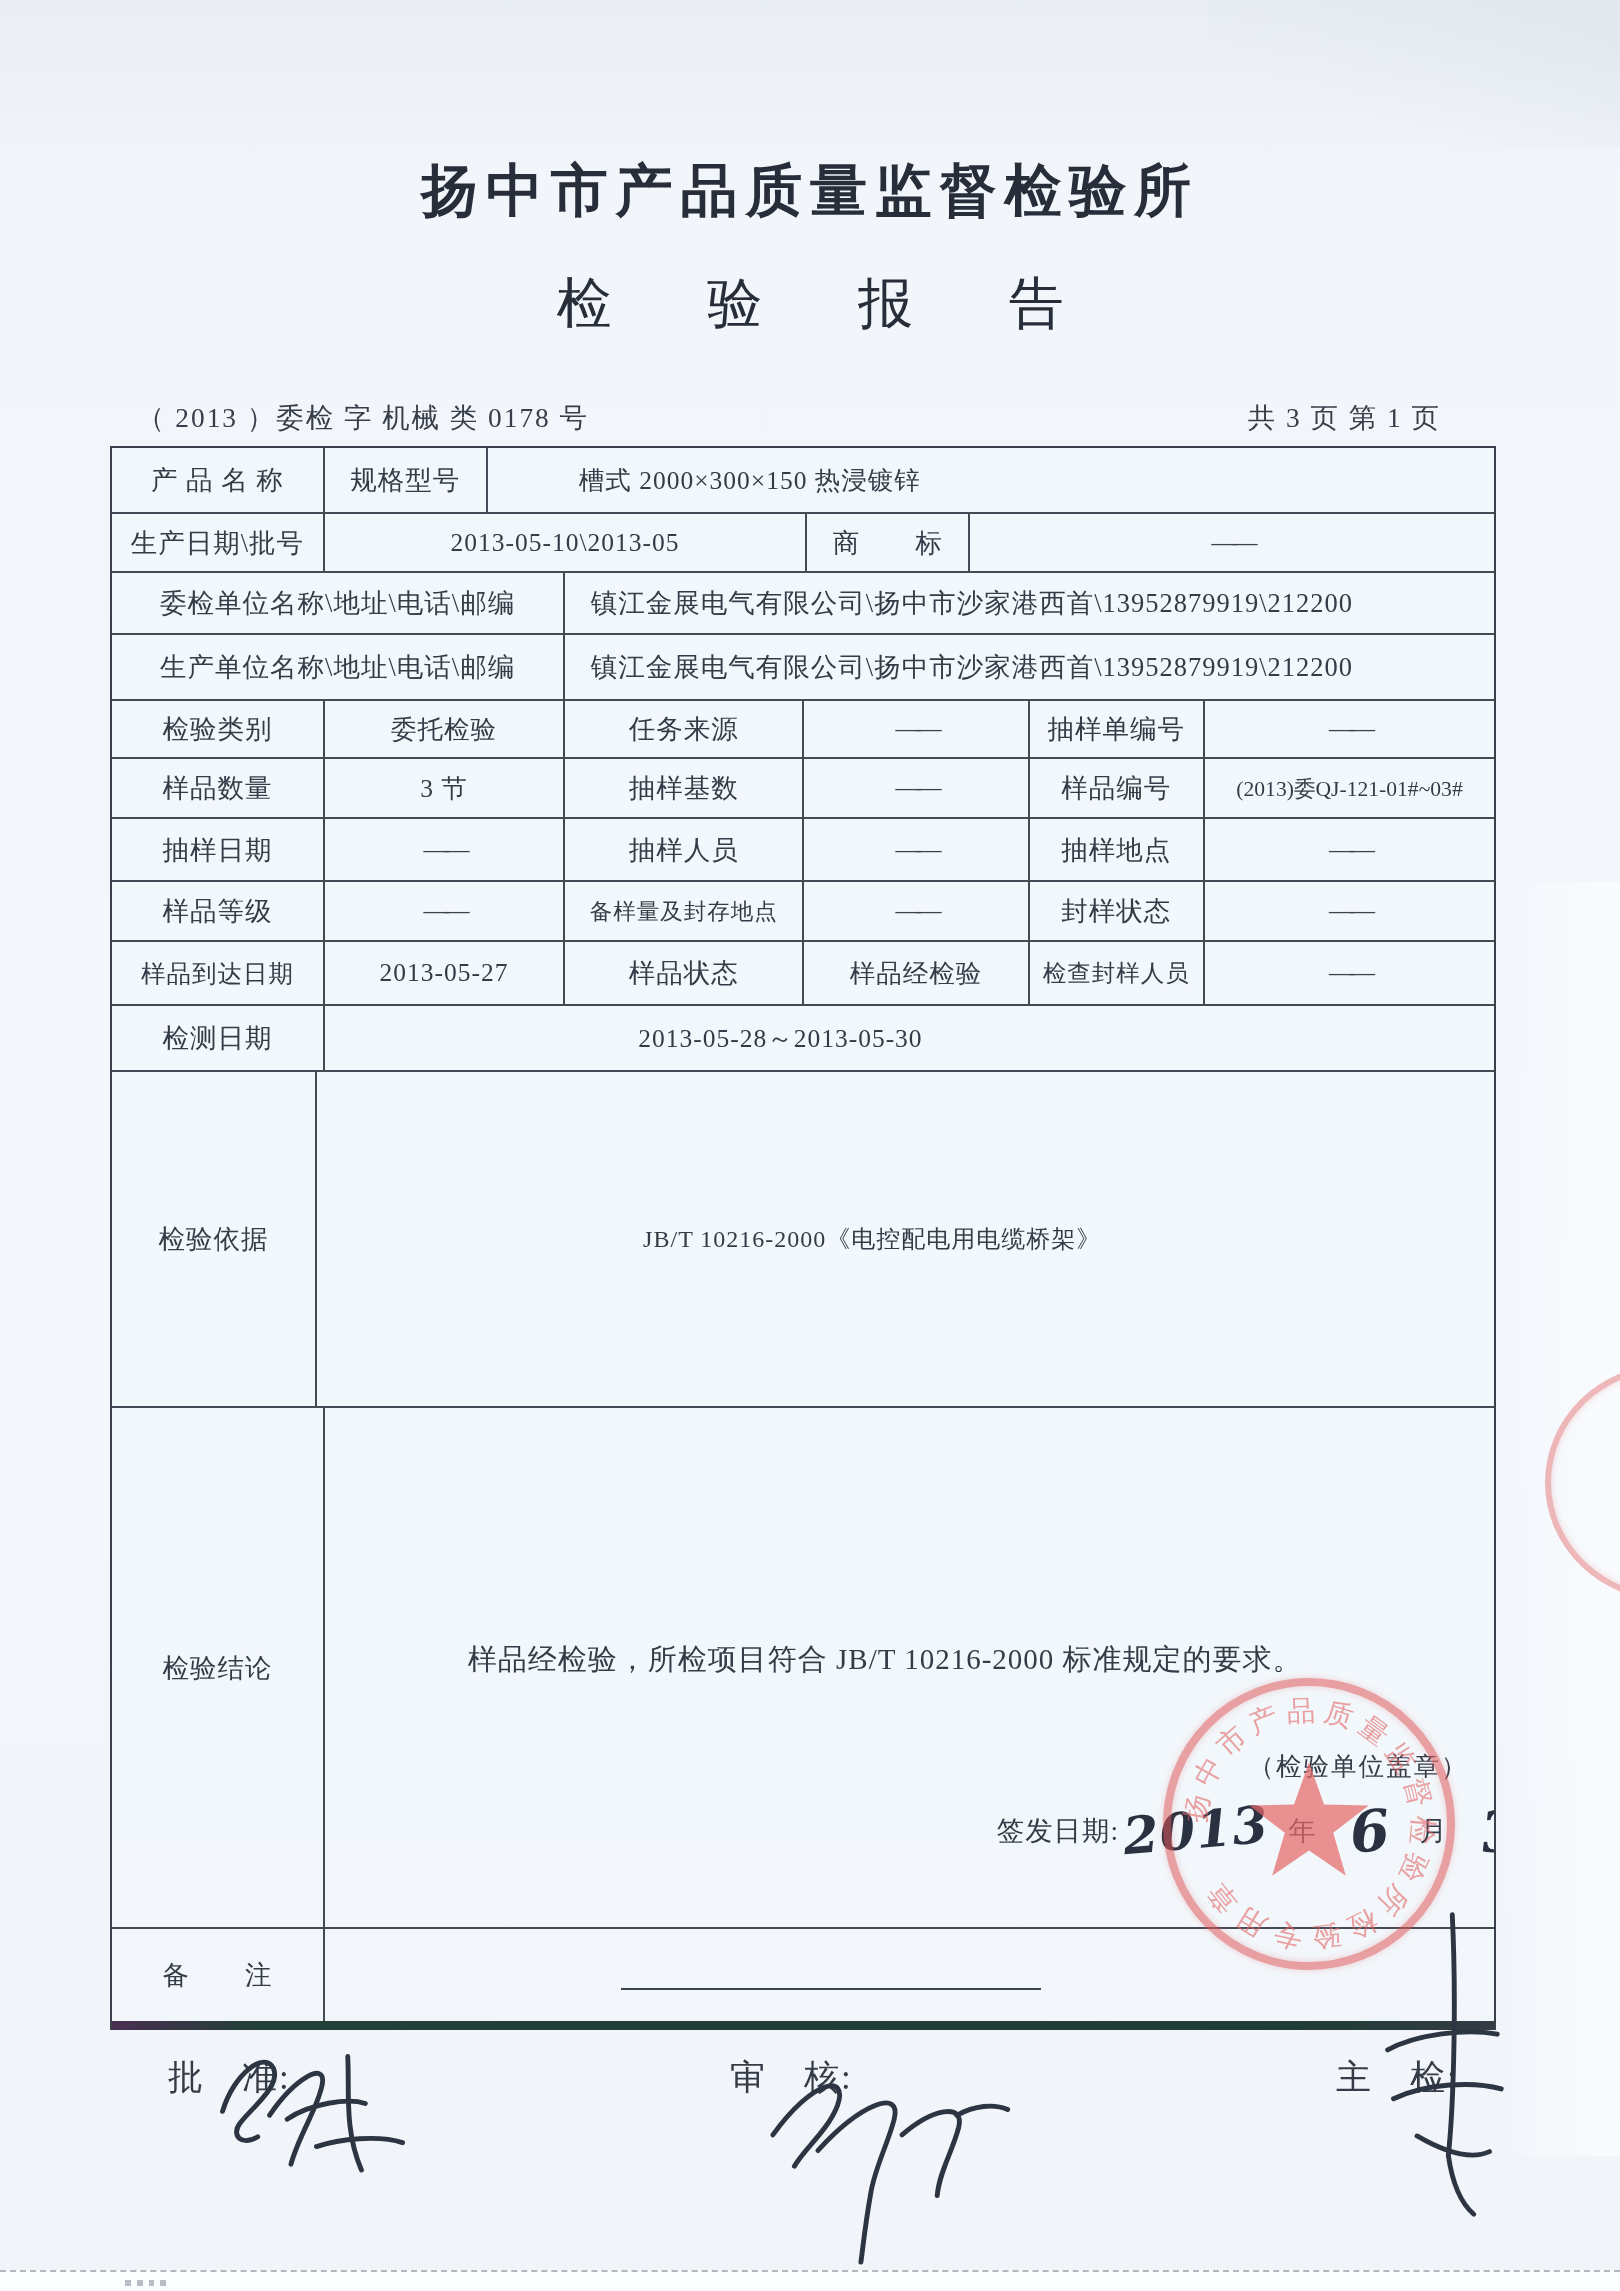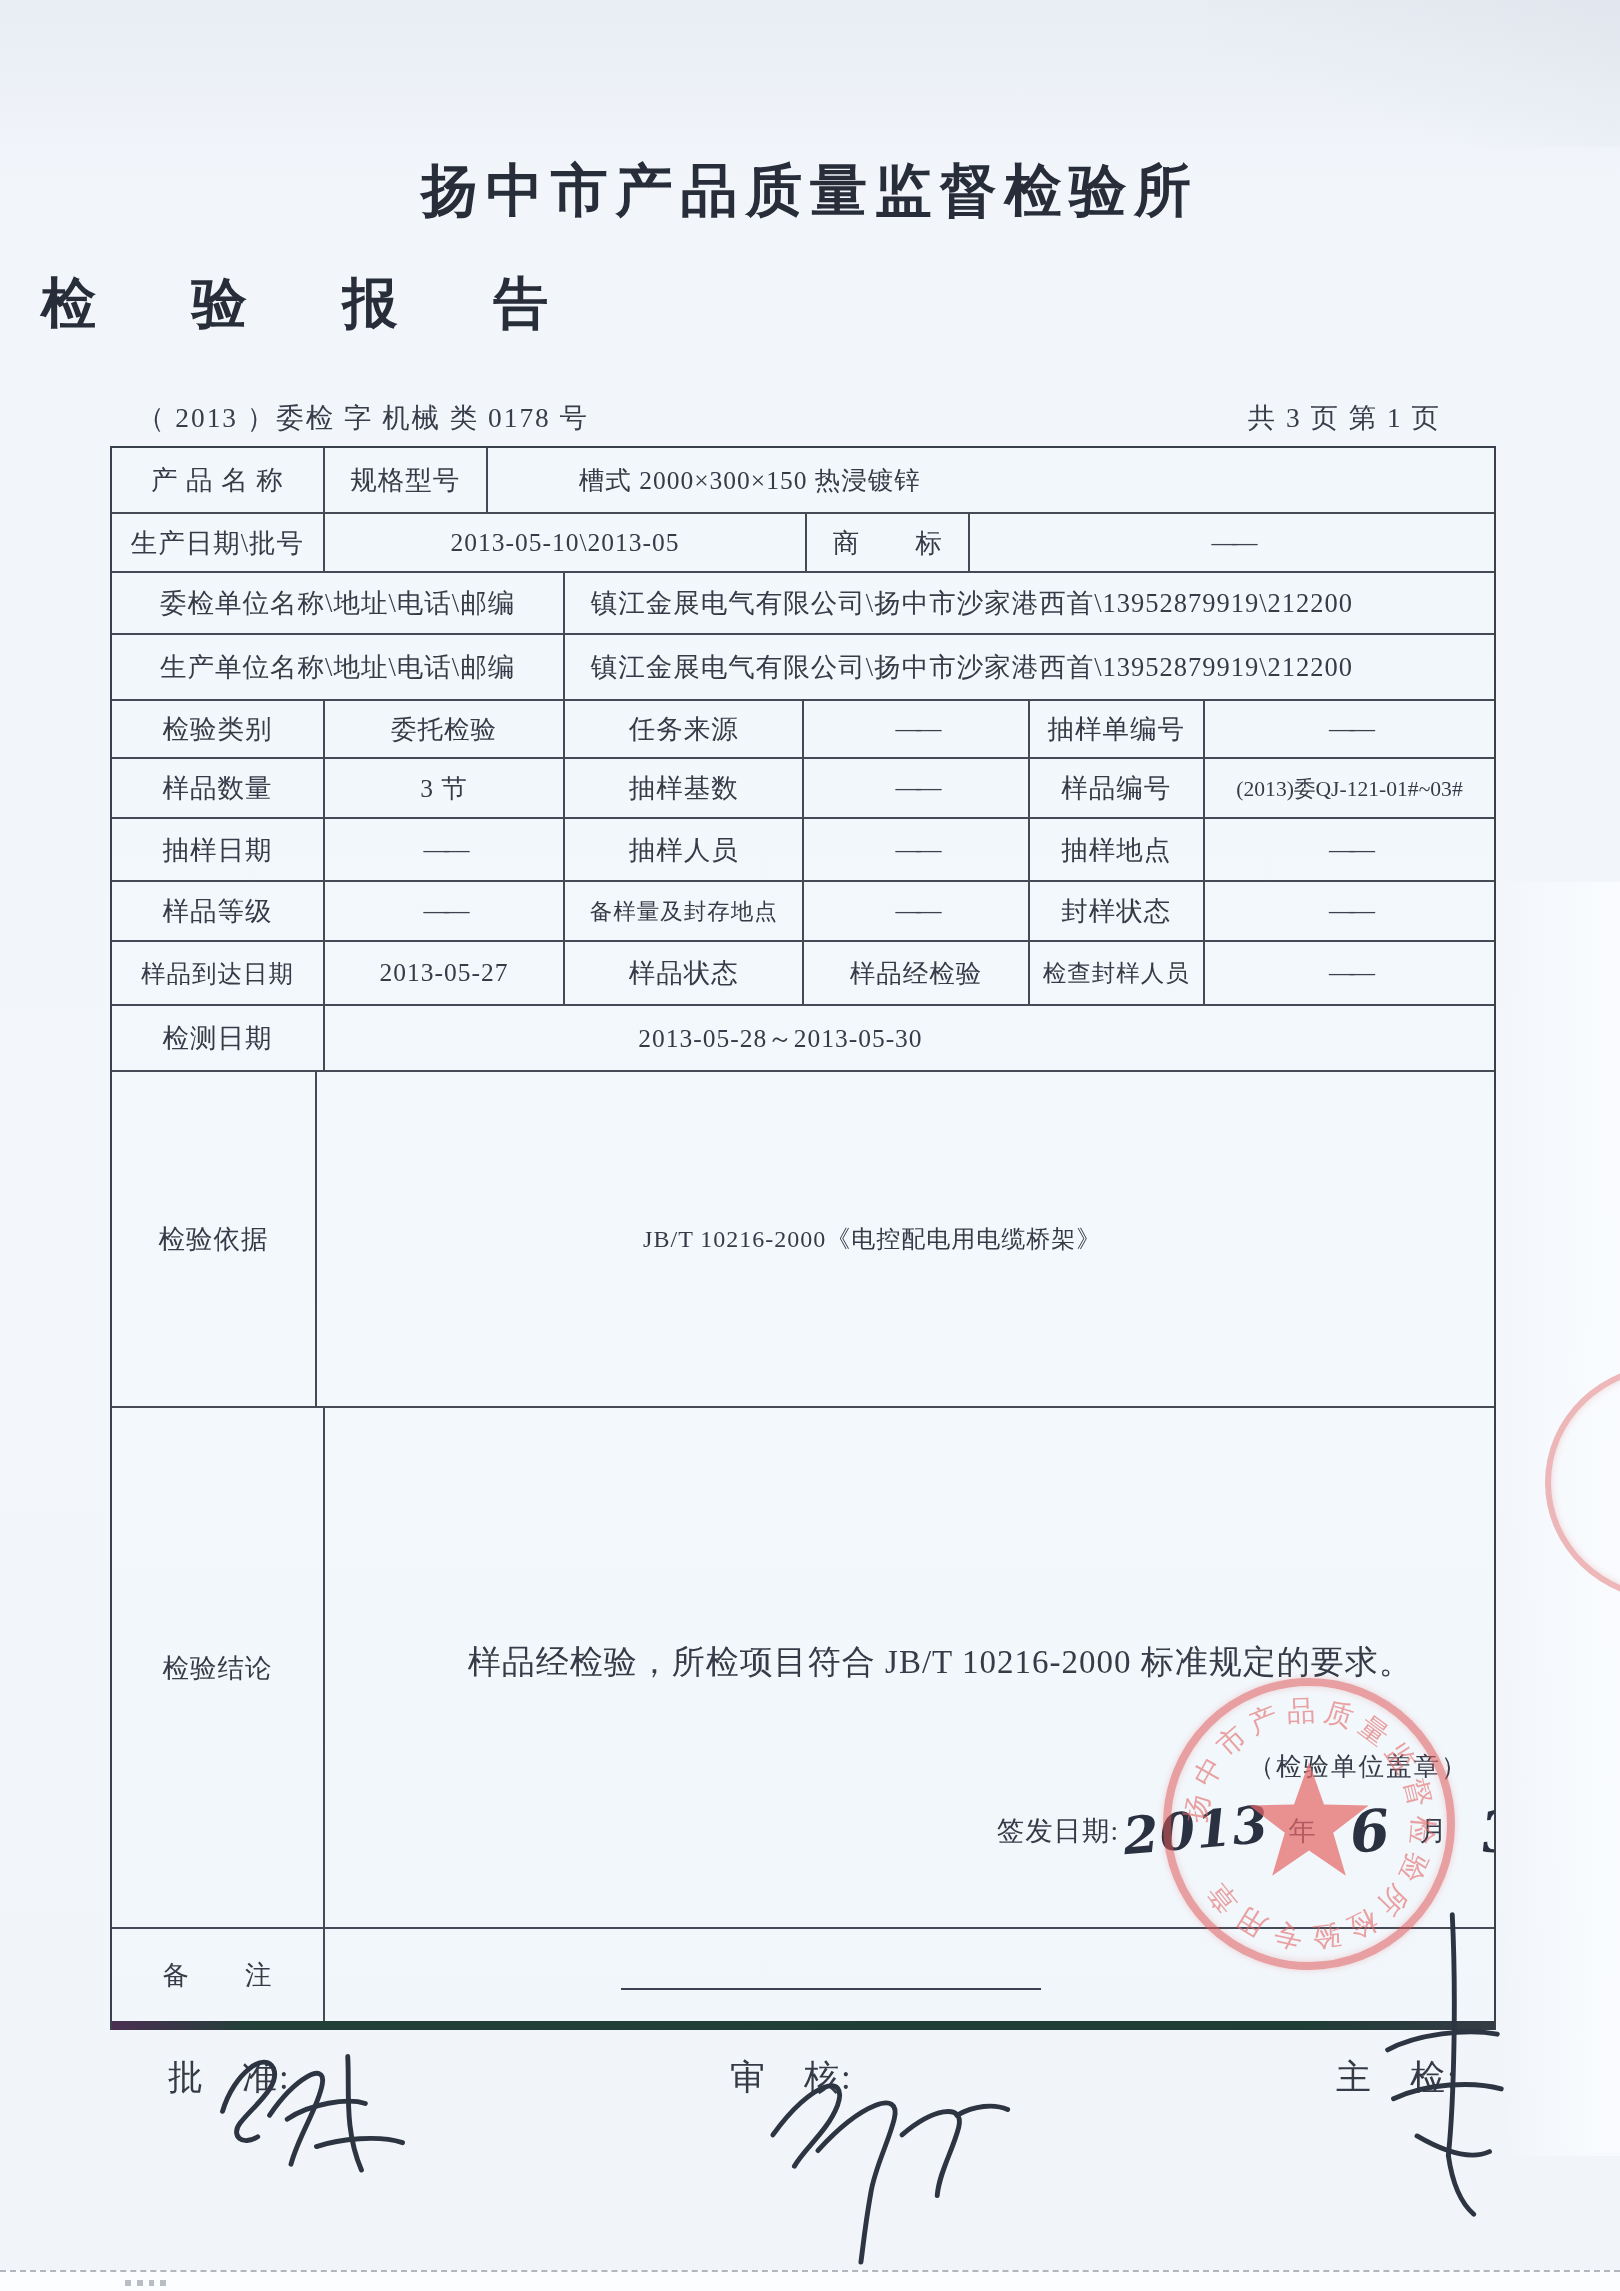--- a/index.html
+++ b/index.html
@@ -15,42 +15,42 @@
     background:linear-gradient(200deg,#e2e7ef 0%, rgba(236,240,247,0) 70%);}
   #page .shade-right{position:absolute;right:0;top:882px;width:118px;height:1274px;
     background:linear-gradient(90deg, rgba(250,252,254,0) 0%, rgba(250,252,254,.8) 80%);}
   .bottom-edge{position:absolute;left:0;top:2270px;width:100%;height:21.6px;
     background:#fcfdfe;border-top:2px dashed rgba(90,96,108,.45);}
   .bottom-mark{position:absolute;left:125px;top:2280px;width:45px;height:5.9px;
     background:repeating-linear-gradient(90deg,#b9bec6 0 5.9px, transparent 5.9px 11.8px);}
 
   .title{position:absolute;top:153px;left:0;width:100%;text-align:center;
     font-size:57px;font-weight:700;letter-spacing:7.8px;color:#272d39;}
-  .subtitle{position:absolute;top:267px;left:0;width:100%;text-align:left;
-    font-size:55px;font-weight:700;letter-spacing:41px;padding-left:41px;box-sizing:border-box;color:#272d39;}
+  .subtitle{position:absolute;top:267px;left:0;width:100%;text-align:center;
+    font-size:55px;font-weight:400;letter-spacing:41px;padding-left:41px;box-sizing:border-box;color:#272d39;}
   .repline{position:absolute;top:400px;left:137px;width:1304px;display:flex;
     justify-content:space-between;font-size:27.4px;letter-spacing:2px;color:#373d49;}
 
   .table{position:absolute;left:110px;top:446px;width:1386px;
     border:2.9px solid #3a414d;border-bottom:none;box-sizing:border-box;background:rgba(244,248,252,.35);}
   .row{display:flex;border-bottom:2px solid #444b57;box-sizing:border-box;}
   .c{border-right:2px solid #444b57;box-sizing:border-box;display:flex;
      align-items:center;justify-content:center;font-size:25.5px;letter-spacing:1px;
      text-align:center;overflow:hidden;}
   .c:last-child{border-right:none;}
   .c.left{justify-content:flex-start;text-align:left;padding-left:25.5px;font-size:26.5px;}
   .lab{font-size:26.5px;}
   .small{font-size:21.6px;letter-spacing:0;}
   .dash{letter-spacing:-4.9px;font-weight:400;color:#3c424e;}
   .bottom-strip{height:8.8px;background:linear-gradient(90deg,#4a2f52 0%,#223f38 10%,#1f3d35 86%,#343b45 100%);}
 
   
   .cell-rel{position:relative;display:block;}
   .basis-val{display:flex;align-items:center;justify-content:flex-start;padding-left:286px;font-size:24px;margin-left:40px;}
-  .concl-text{position:absolute;left:143px;top:232px;font-size:33px;letter-spacing:1px;white-space:nowrap;text-align:center;}
+  .concl-text{position:absolute;left:143px;top:232px;font-size:29px;letter-spacing:1px;white-space:nowrap;text-align:center;}
   .seal-note{position:absolute;right:25.5px;top:341px;font-size:25.5px;letter-spacing:2px;}
   .issue-line{position:absolute;left:672px;top:394px;display:flex;align-items:center;font-size:27.4px;white-space:nowrap;}
   .issue-line .gap{display:inline-block;}
   .hw{font-family:"DejaVu Serif",serif;font-style:italic;font-weight:700;color:#2a3140;
       font-size:51px;transform:rotate(-5deg);line-height:1;}
   .hw.big{font-size:57px;}
   .testdate-val{justify-content:center;}
   .testdate-val span{transform:translateX(-129px);}
   .remark-line{position:absolute;left:296px;top:59px;width:420px;height:2px;background:#3c4350;}
 

